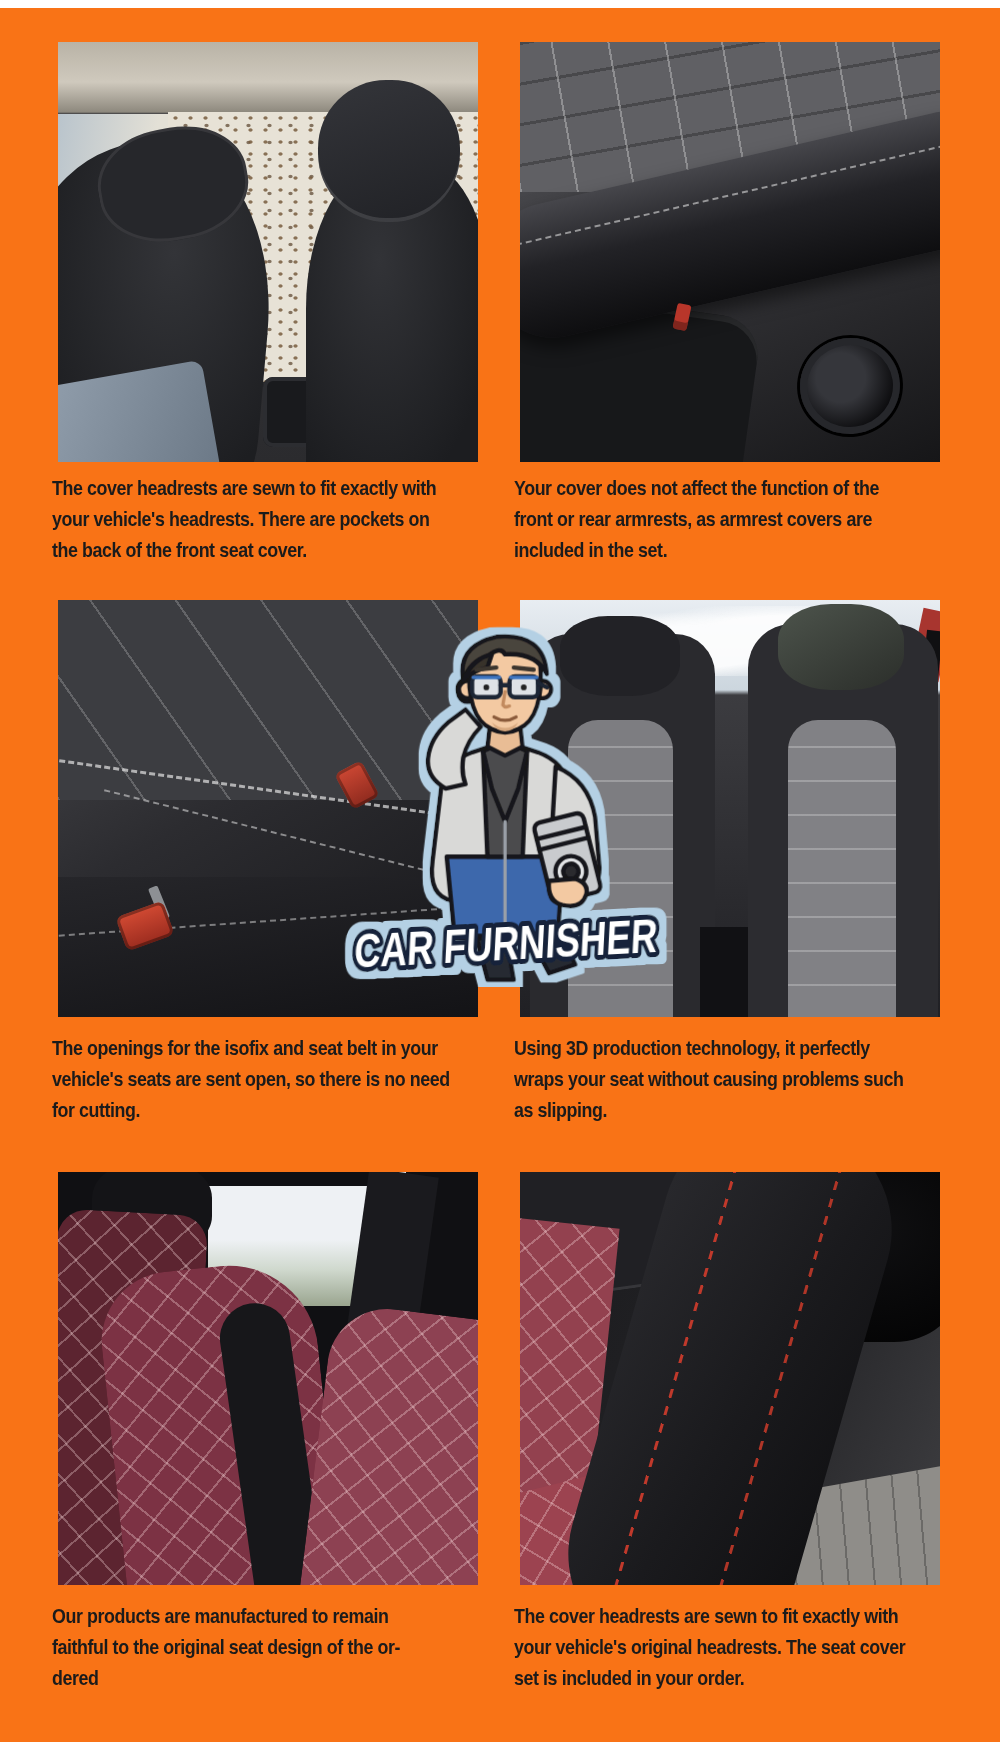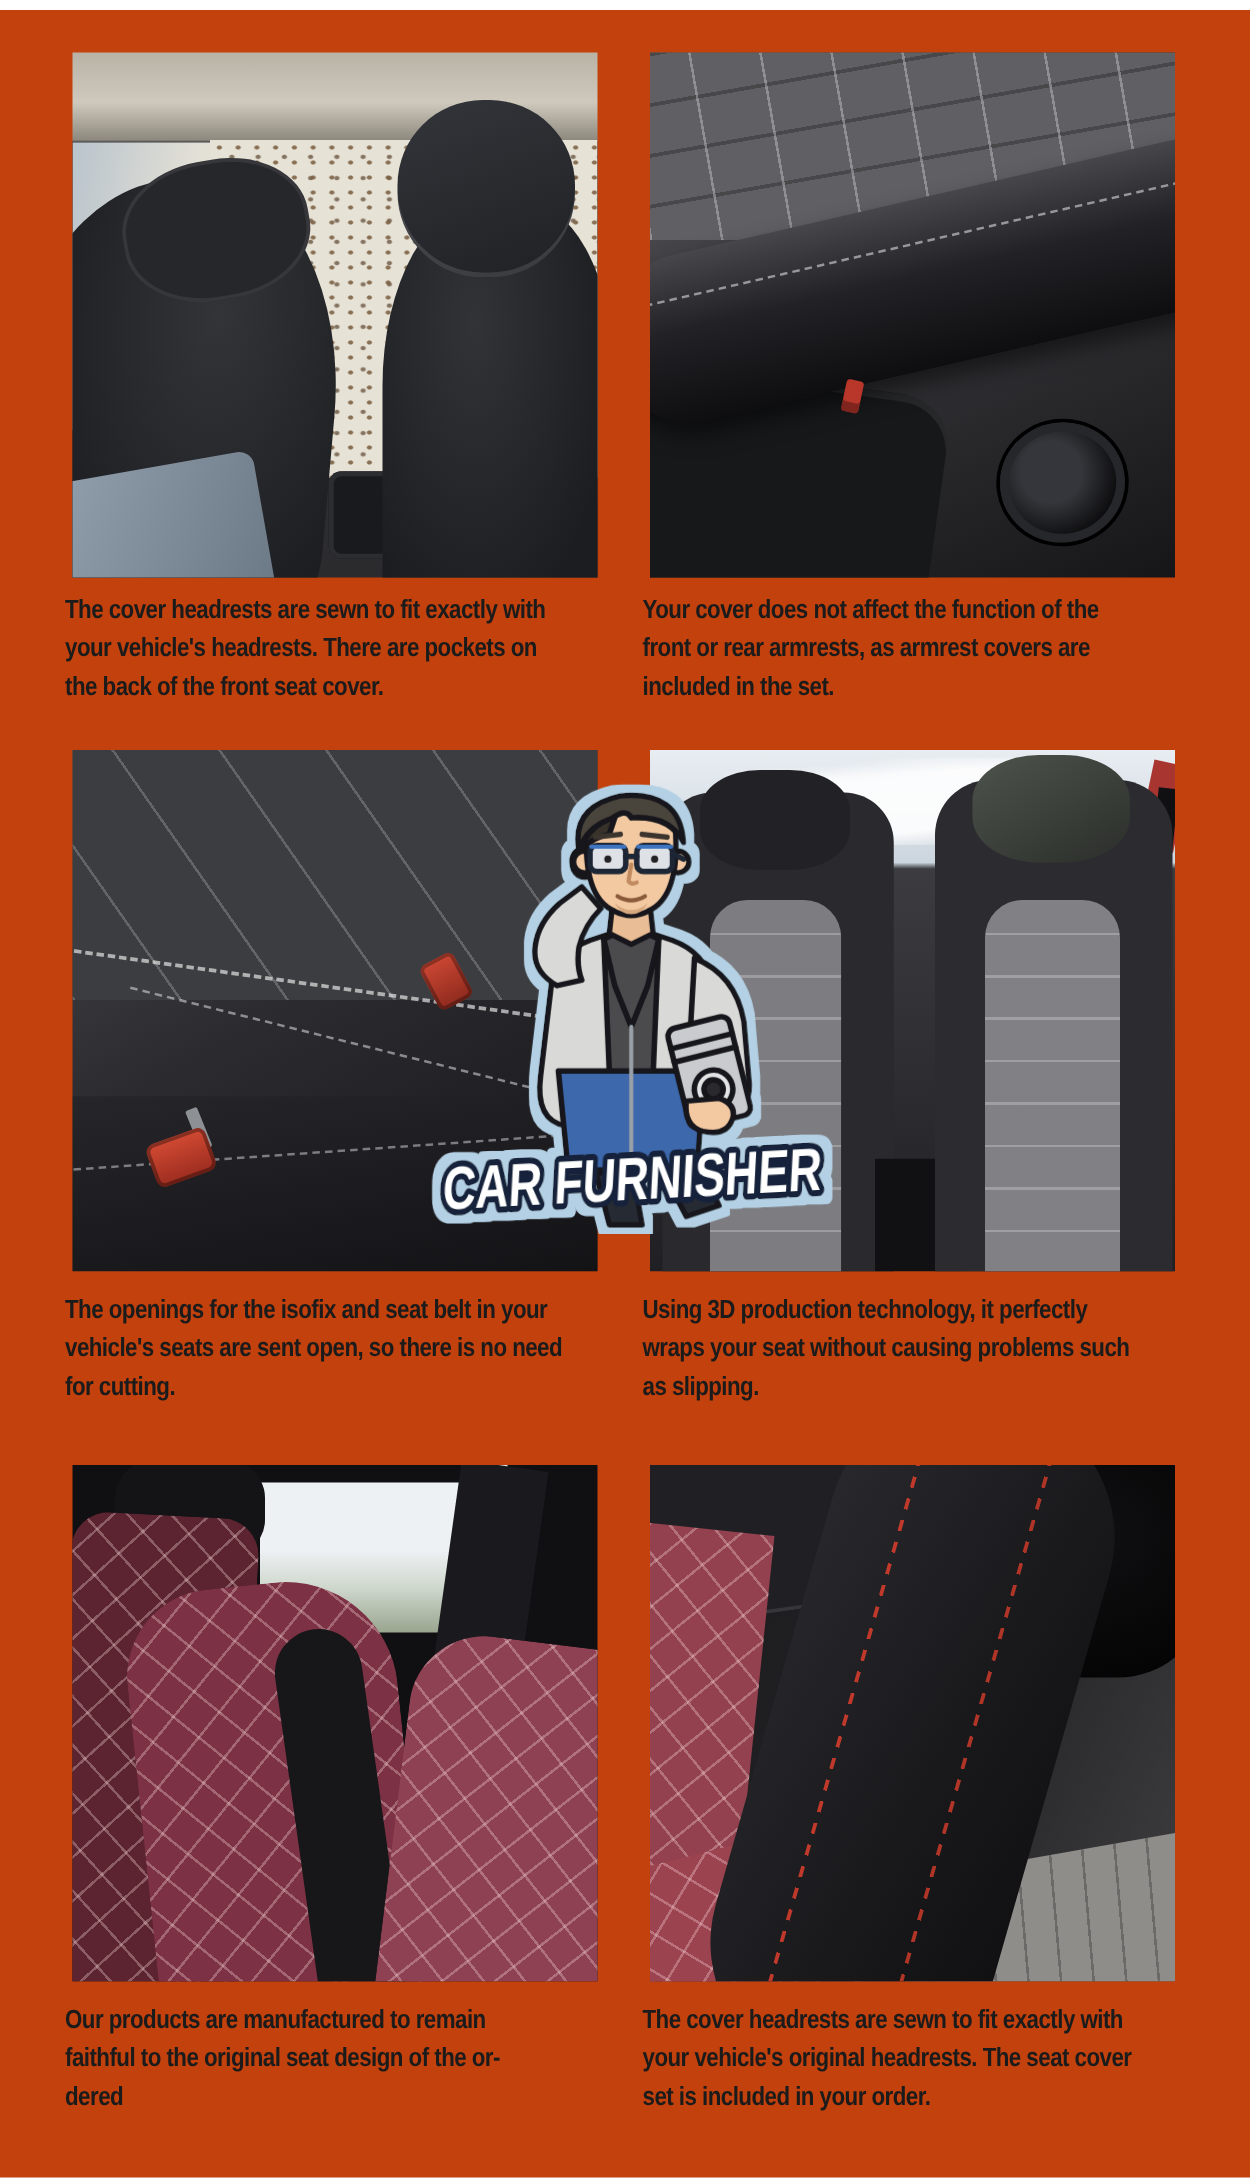--- a/index.html
+++ b/index.html
@@ -1,16 +1,16 @@
 <!DOCTYPE html>
 <html><head>
 <meta charset="utf-8">
 <style>
   html,body{margin:0;padding:0;background:#ececec;}
-  .page{position:relative;width:1000px;height:1742px;background:#c2410c;overflow:hidden;
+  .page{position:relative;width:1000px;height:1742px;background:#f97316;overflow:hidden;
         font-family:"Liberation Sans",sans-serif;}
   .top-strip{position:absolute;left:0;top:0;width:1000px;height:8px;background:#ffffff;}
 
   
   .photo{position:absolute;width:420px;overflow:hidden;z-index:1;}
   .col1{left:58px;} .col2{left:520px;}
   .prow1{top:42px;height:420px;} .prow2{top:600px;height:417px;} .prow3{top:1172px;height:413px;}
   .photo i{display:block;position:absolute;}
 
   

